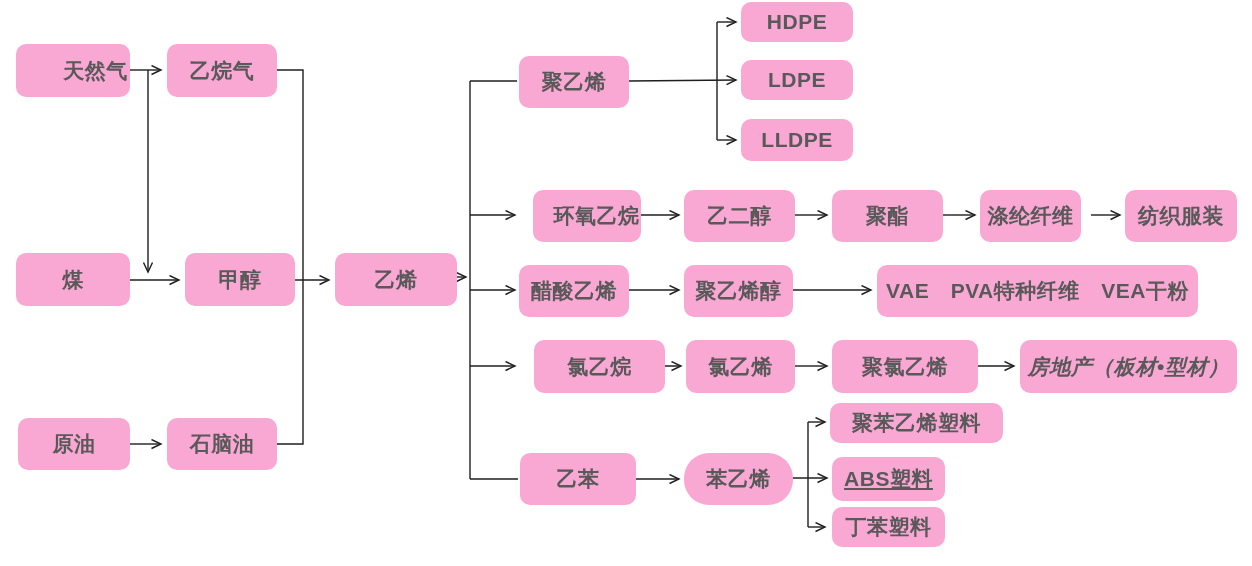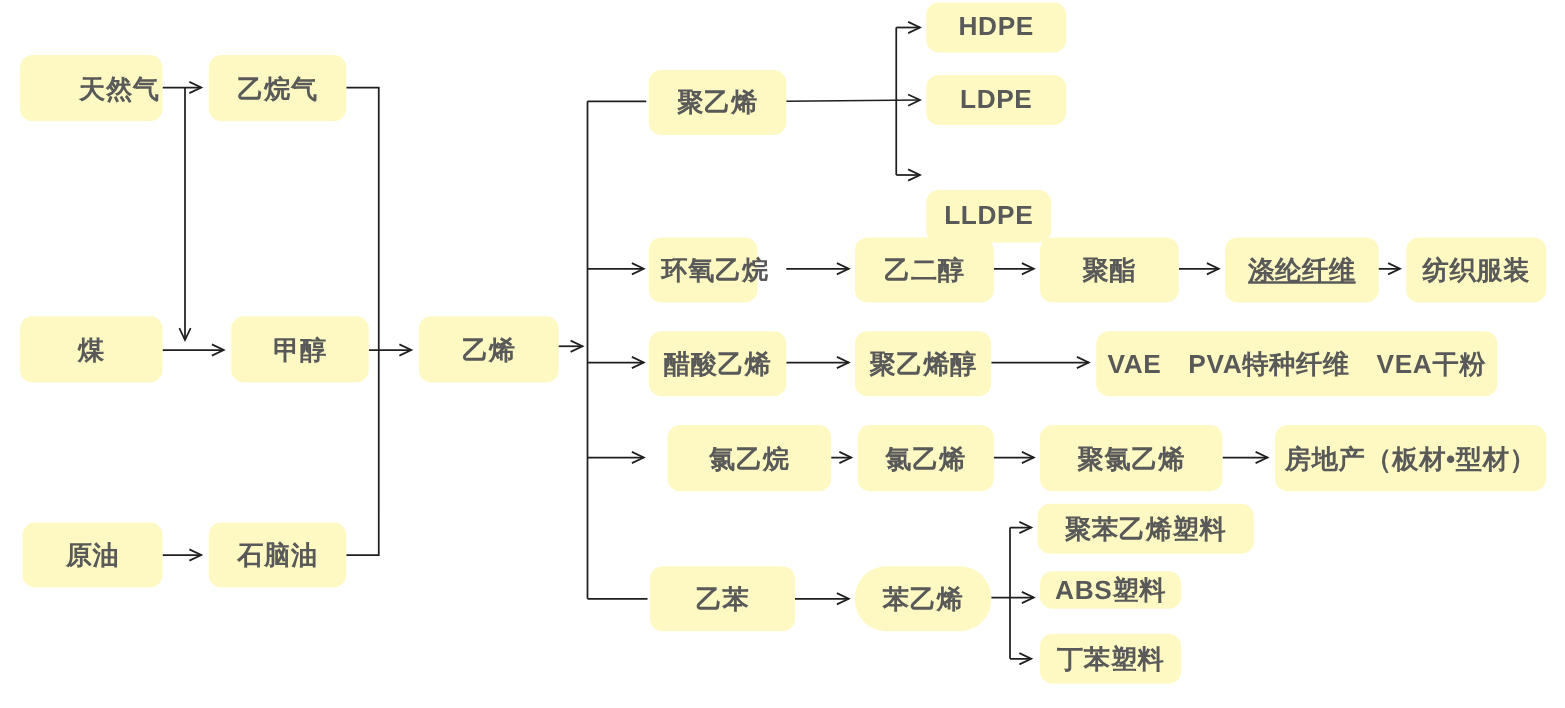--- a/index.html
+++ b/index.html
@@ -3,21 +3,21 @@
 <meta charset="utf-8">
 <style>
   html,body { margin:0; padding:0; background:#ffffff; }
   .canvas {
     position:relative; width:1252px; height:566px; background:#ffffff;
     font-family:"Liberation Sans","DejaVu Sans",sans-serif; overflow:hidden;
   }
   svg.edges { position:absolute; left:0; top:0; width:1252px; height:566px; }
   .edge { fill:none; stroke:#1f1f1f; stroke-width:1.4; }
   .node {
-    position:absolute; background:#fef9c3; border-radius:10px;
+    position:absolute; background:#f9a8d4; border-radius:10px;
     color:#595959; font-weight:bold; font-size:21px;
     display:flex; align-items:center; justify-content:center;
     white-space:nowrap; box-sizing:border-box; letter-spacing:0.5px;
   }
 </style>
 </head>
 <body>
 
 <div class="canvas">
   <svg class="edges" viewBox="0 0 1252 566" xmlns="http://www.w3.org/2000/svg">
@@ -59,36 +59,36 @@
       <polyline class="edge" points="808,422 825,422" marker-end="url(#arrow)"></polyline>
       <polyline class="edge" points="808,527 825,527" marker-end="url(#arrow)"></polyline>
     </svg>
   <div>
       <div class="node" style="left: 16px; top: 44px; width: 114px; height: 53px; padding-left: 45px;">天然气</div>
       <div class="node" style="left: 167px; top: 44px; width: 110px; height: 53px;">乙烷气</div>
       <div class="node" style="left: 16px; top: 253px; width: 114px; height: 53px;">煤</div>
       <div class="node" style="left: 185px; top: 253px; width: 110px; height: 53px;">甲醇</div>
       <div class="node" style="left: 18px; top: 418px; width: 112px; height: 52px;">原油</div>
       <div class="node" style="left: 167px; top: 418px; width: 110px; height: 52px;">石脑油</div>
-      <div class="node" style="left: 335px; top: 253px; width: 112px; height: 53px;">乙烯</div>
+      <div class="node" style="left: 335px; top: 253px; width: 122px; height: 53px;">乙烯</div>
       <div class="node" style="left: 519px; top: 56px; width: 110px; height: 52px;">聚乙烯</div>
       <div class="node" style="left: 741px; top: 2px; width: 112px; height: 40px;">HDPE</div>
       <div class="node" style="left: 741px; top: 60px; width: 112px; height: 40px;">LDPE</div>
-      <div class="node" style="left: 741px; top: 119px; width: 100px; height: 42px; margin-top: 33px;">LLDPE</div>
-      <div class="node" style="left: 519px; top: 190px; width: 87px; height: 52px; padding-left: 19px;">环氧乙烷</div>
+      <div class="node" style="left: 741px; top: 119px; width: 112px; height: 42px;">LLDPE</div>
+      <div class="node" style="left: 533px; top: 190px; width: 108px; height: 52px; padding-left: 19px;">环氧乙烷</div>
       <div class="node" style="left: 684px; top: 190px; width: 111px; height: 52px; border-radius: 10px;">乙二醇</div>
       <div class="node" style="left: 832px; top: 190px; width: 111px; height: 52px;">聚酯</div>
-      <div class="node" style="left: 980px; top: 190px; width: 123px; height: 52px; text-decoration: underline;">涤纶纤维</div>
+      <div class="node" style="left: 980px; top: 190px; width: 101px; height: 52px;">涤纶纤维</div>
       <div class="node" style="left: 1125px; top: 190px; width: 112px; height: 52px;">纺织服装</div>
       <div class="node" style="left: 519px; top: 265px; width: 110px; height: 52px; border-radius: 10px;">醋酸乙烯</div>
       <div class="node" style="left: 684px; top: 265px; width: 109px; height: 52px;">聚乙烯醇</div>
       <div class="node" style="left: 877px; top: 265px; width: 321px; height: 52px;">VAE　PVA特种纤维　VEA干粉</div>
       <div class="node" style="left: 534px; top: 340px; width: 131px; height: 53px;">氯乙烷</div>
       <div class="node" style="left: 686px; top: 340px; width: 109px; height: 53px;">氯乙烯</div>
       <div class="node" style="left: 832px; top: 340px; width: 146px; height: 53px;">聚氯乙烯</div>
-      <div class="node" style="left: 1020px; top: 340px; width: 217px; height: 53px;">房地产（板材•型材）</div>
+      <div class="node" style="left: 1020px; top: 340px; width: 217px; height: 53px; font-style: italic;">房地产（板材•型材）</div>
       <div class="node" style="left: 520px; top: 453px; width: 116px; height: 52px;">乙苯</div>
       <div class="node" style="left: 684px; top: 453px; width: 109px; height: 52px; border-radius: 25px;">苯乙烯</div>
       <div class="node" style="left: 830px; top: 403px; width: 173px; height: 40px;">聚苯乙烯塑料</div>
-      <div class="node" style="left: 832px; top: 457px; width: 113px; height: 30px;">ABS塑料</div>
+      <div class="node" style="left: 832px; top: 457px; width: 113px; height: 44px; text-decoration: underline;">ABS塑料</div>
       <div class="node" style="left: 832px; top: 507px; width: 113px; height: 40px;">丁苯塑料</div>
     </div>
 </div>
 
 </body></html>

